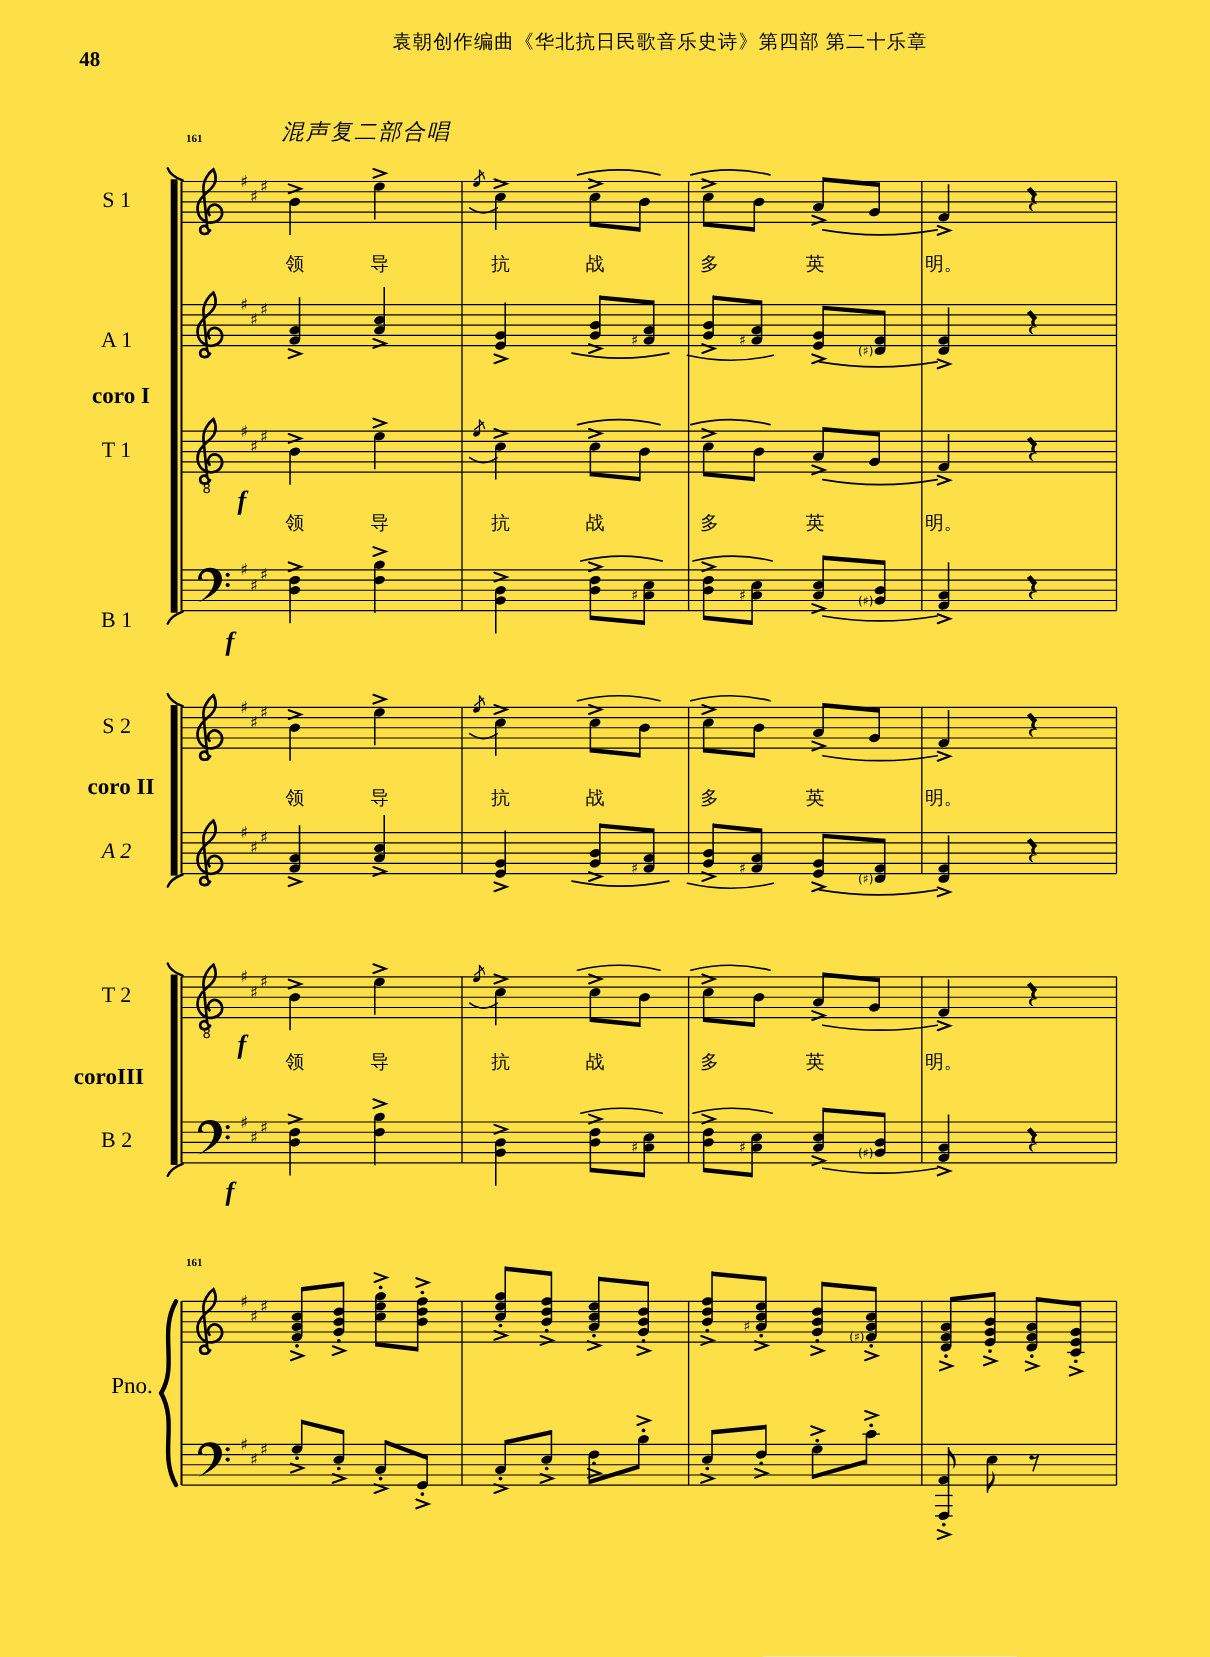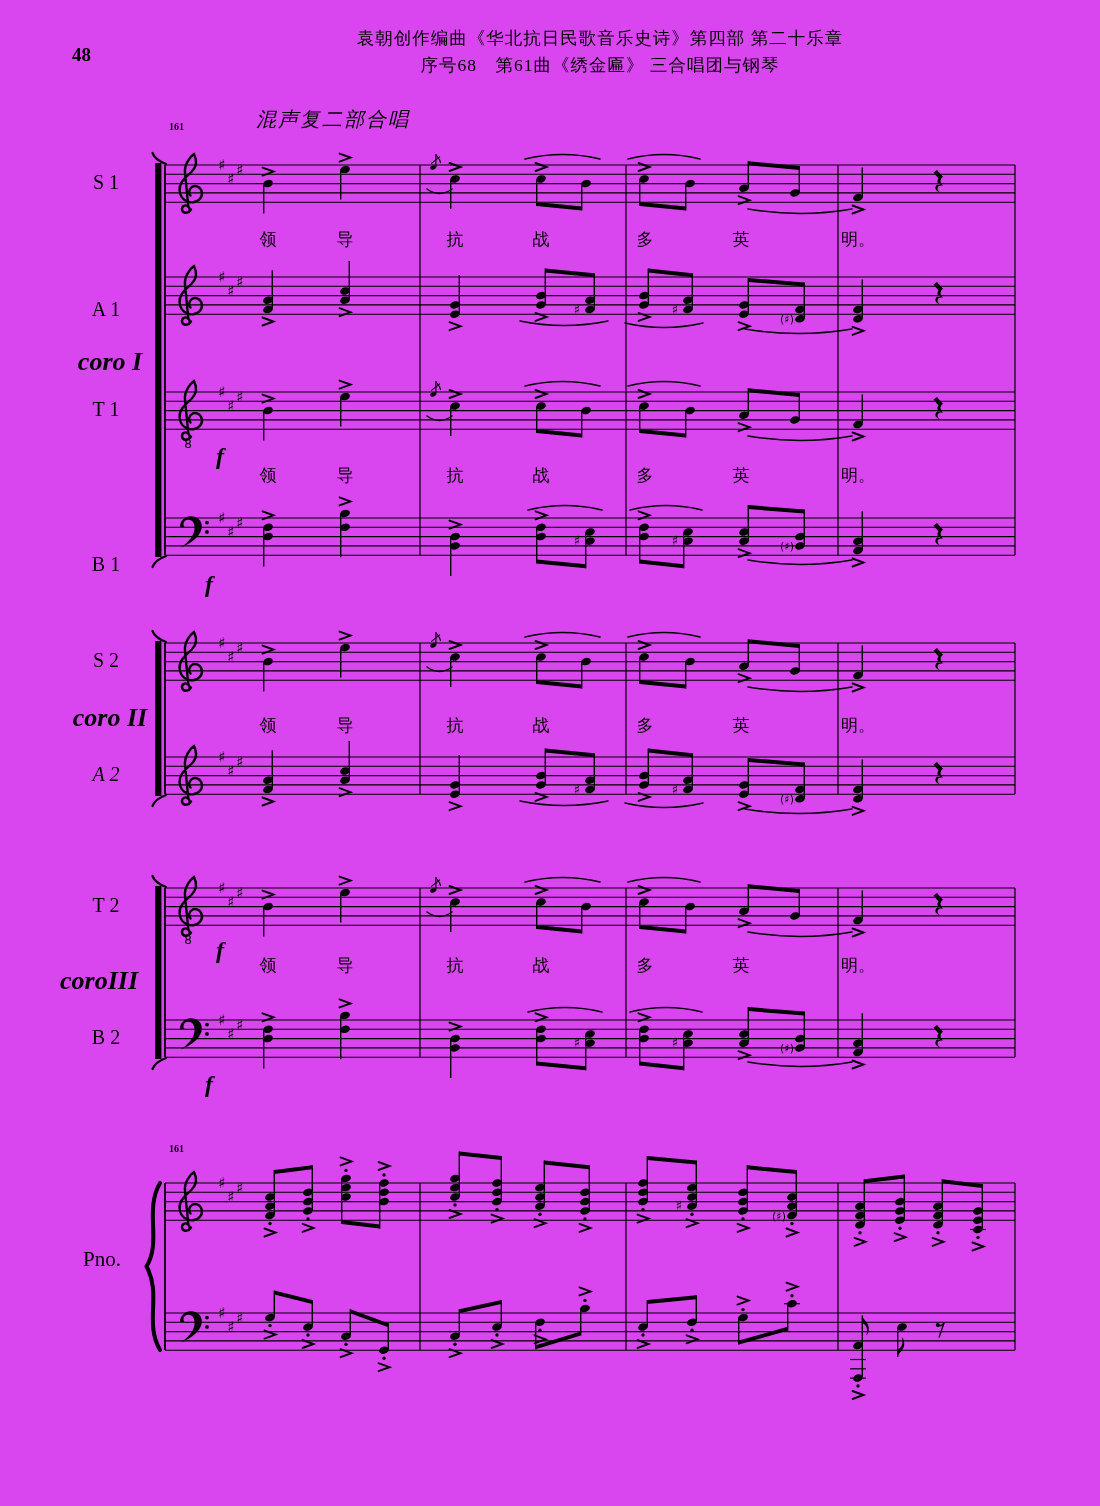--- a/index.html
+++ b/index.html
@@ -1,40 +1,39 @@
 <!DOCTYPE html>
 <html><head>
 <meta charset="utf-8">
 <style>
   html,body{margin:0;padding:0;background:#e8e8e8;}
-  .page{position:relative;width:1100px;height:1506px;background:#d946ef;
+  .page{position:relative;width:1100px;height:1506px;background:#fde047;
         font-family:"Liberation Serif","DejaVu Serif",serif;color:#000;overflow:hidden;}
   .abs{position:absolute;}
   .page-number{left:72px;top:44px;font-size:19px;font-weight:bold;}
   .title-line{left:130px;width:940px;text-align:center;font-size:17.5px;letter-spacing:1px;}
   .title-1{top:26px;}
   .title-2{top:53px;}
   .tempo-label{left:256px;top:106px;font-size:20px;font-style:italic;letter-spacing:2px;}
   .measure-number{font-size:10px;font-weight:bold;}
   .mn-choir{left:169px;top:121px;}
   .mn-piano{left:169px;top:1143px;}
   .staff-label{width:80px;text-align:center;font-size:20px;}
-  .group-label{width:110px;text-align:center;font-size:26px;font-weight:bold;font-style:italic;}
-  .pno-label{width:74px;text-align:left;font-size:21px;}
+  .group-label{width:110px;text-align:center;font-size:21px;font-weight:bold;}
+  .pno-label{width:74px;text-align:center;font-size:21px;}
   .lyric{width:46px;text-align:center;font-size:17px;}
   .dyn{font-size:24px;font-weight:bold;font-style:italic;font-family:"Liberation Serif",serif;}
   svg{position:absolute;left:0;top:0;}
 </style>
 </head>
 <body>
 
 <div class="page">
   <div class="abs page-number">48</div>
   <div class="abs title-line title-1">袁朝创作编曲《华北抗日民歌音乐史诗》第四部 第二十乐章</div>
-  <div class="abs title-line title-2">序号68　第61曲《绣金匾》 三合唱团与钢琴</div>
   <div class="abs tempo-label">混声复二部合唱</div>
   <div class="abs measure-number mn-choir">161</div>
   <div class="abs measure-number mn-piano">161</div>
   <svg id="score-svg" width="1100" height="1506" viewBox="0 0 1100 1506">
       <line x1="165" y1="165" x2="1015" y2="165" stroke="#000" stroke-width="1.1"></line>
       <line x1="165" y1="174.3" x2="1015" y2="174.3" stroke="#000" stroke-width="1.1"></line>
       <line x1="165" y1="183.6" x2="1015" y2="183.6" stroke="#000" stroke-width="1.1"></line>
       <line x1="165" y1="192.9" x2="1015" y2="192.9" stroke="#000" stroke-width="1.1"></line>
       <line x1="165" y1="202.2" x2="1015" y2="202.2" stroke="#000" stroke-width="1.1"></line>
       <line x1="165" y1="277" x2="1015" y2="277" stroke="#000" stroke-width="1.1"></line>

